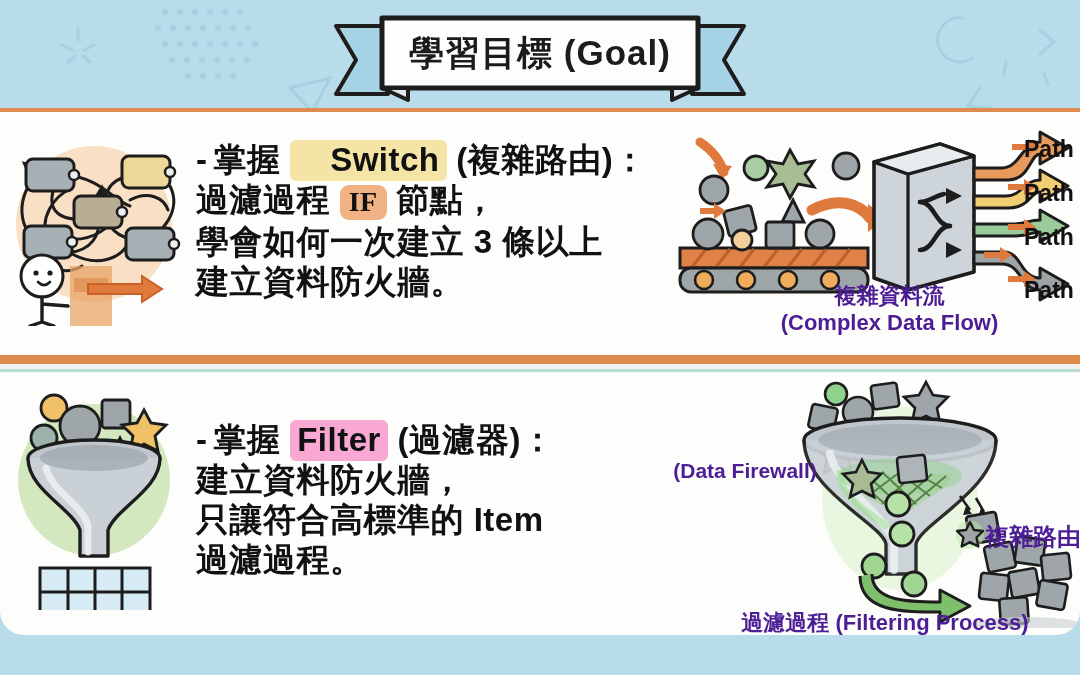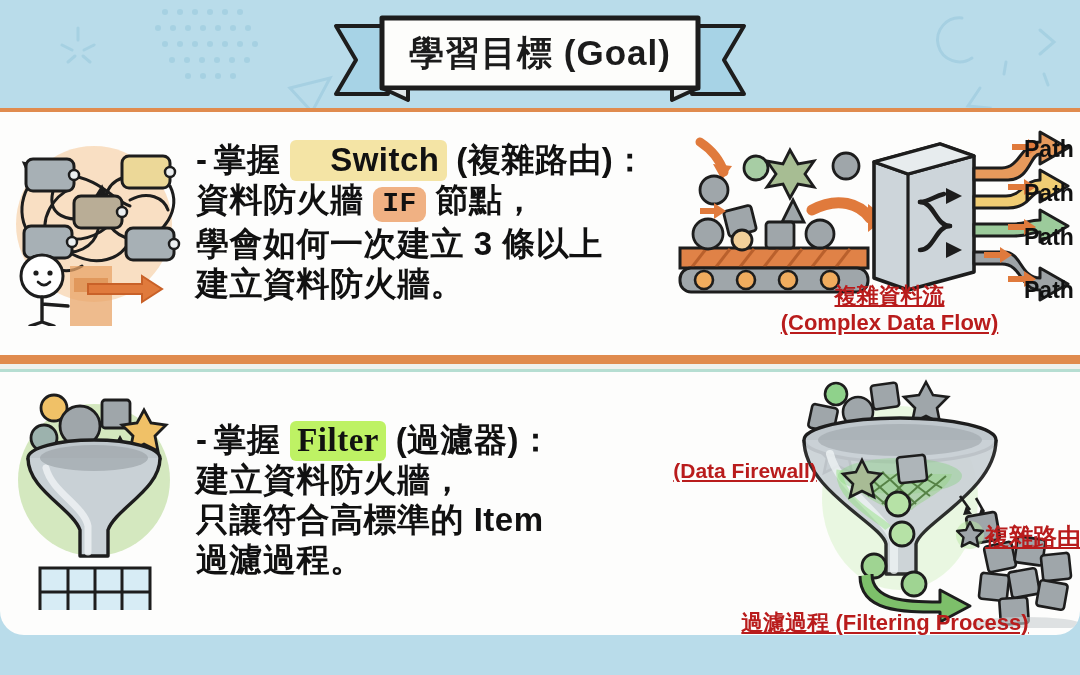--- a/index.html
+++ b/index.html
@@ -40,33 +40,33 @@
   .text-block{position:absolute;color:#111;font-weight:bold;}
   .text-block .line{
     display:block;white-space:nowrap;
     font-size:33px;line-height:40px;letter-spacing:.5px;
   }
   .tb1{left:196px;top:140px;}
   .tb2{left:196px;top:420px;}
   .dash{margin-right:6px;}
   .hl{border-radius:6px;padding:1px 7px 3px 7px;}
   .hl-switch{background:#f4e4a5;padding-left:40px;}
-  .hl-filter{background:#bef264;font-family:Liberation Serif, serif;}
+  .hl-filter{background:#f9a8d4;}
   .hl-if{background:#f0b183;border-radius:9px;padding:1px 9px 3px 9px;
-         font-family:Liberation Mono, monospace;font-size:28px;}
+         font-family:Liberation Serif, serif;font-size:28px;}
 
   
   .art{position:absolute;}
   .art-left1{left:2px;top:126px;}
   .art-right1{left:678px;top:126px;}
   .art-left2{left:2px;top:380px;}
   .art-right2{left:790px;top:378px;}
 
   
-  .caption{position:absolute;font-weight:bold;color:#b91c1c;text-align:center;text-decoration:underline;}
+  .caption{position:absolute;font-weight:bold;color:#4c1d95;text-align:center;}
   .cap-flow{left:772px;top:282px;width:235px;font-size:22px;line-height:27px;}
   .cap-firewall{left:660px;top:458px;width:170px;font-size:21px;line-height:26px;text-align:center;}
   .cap-filtering{left:735px;top:608px;width:300px;font-size:22px;white-space:nowrap;}
   .cap-standard{left:985px;top:521px;font-size:24px;white-space:nowrap;}
 
   .path-label{
     position:absolute;font-size:23px;font-weight:bold;color:#111;white-space:nowrap;
   }
   .p-a{left:1024px;top:136px;}
   .p-b{left:1024px;top:180px;}
@@ -209,21 +209,21 @@
     </g>
   </svg>
 
   <div class="text-block tb1">
     <span class="line">
       <span class="dash">-</span><span>掌握</span>
       <span class="hl hl-switch">Switch</span>
       <span>(複雜路由)：</span>
     </span>
     <span class="line">
-      <span>資料防火牆</span>
+      <span>過濾過程</span>
       <span class="hl-if">IF</span>
       <span>節點，</span>
     </span>
     <span class="line">學會如何一次建立 3 條以上</span>
     <span class="line">建立資料防火牆。</span>
   </div>
 
   <svg class="art art-right1" width="402" height="185" viewBox="0 0 402 185">
 
     <path d="M22 16 C34 24 42 34 46 46" stroke="#e07a3c" stroke-width="9" fill="none" stroke-linecap="round"></path>

